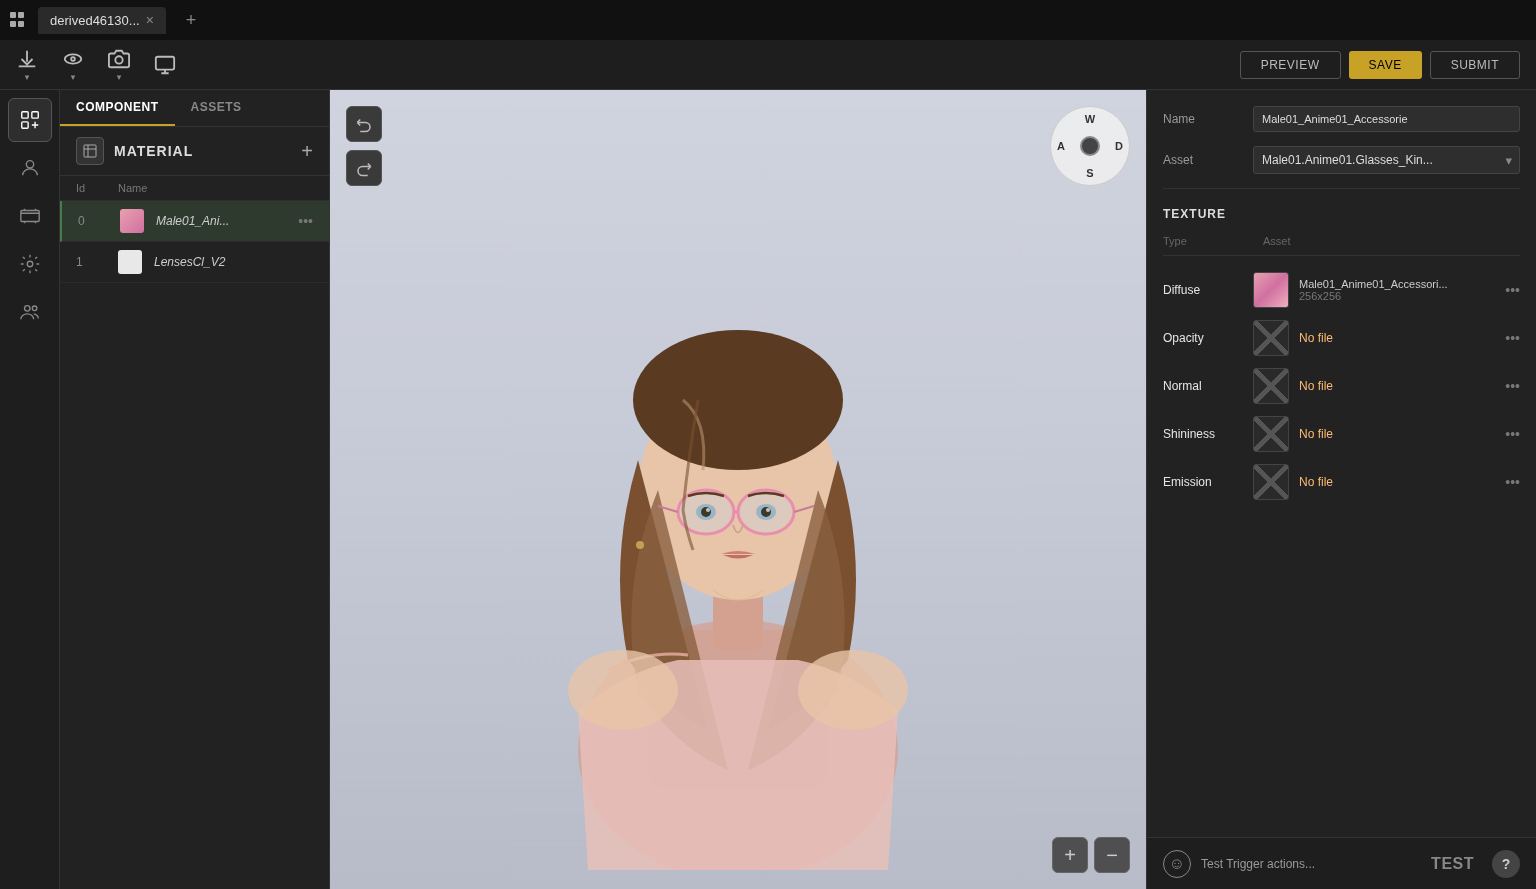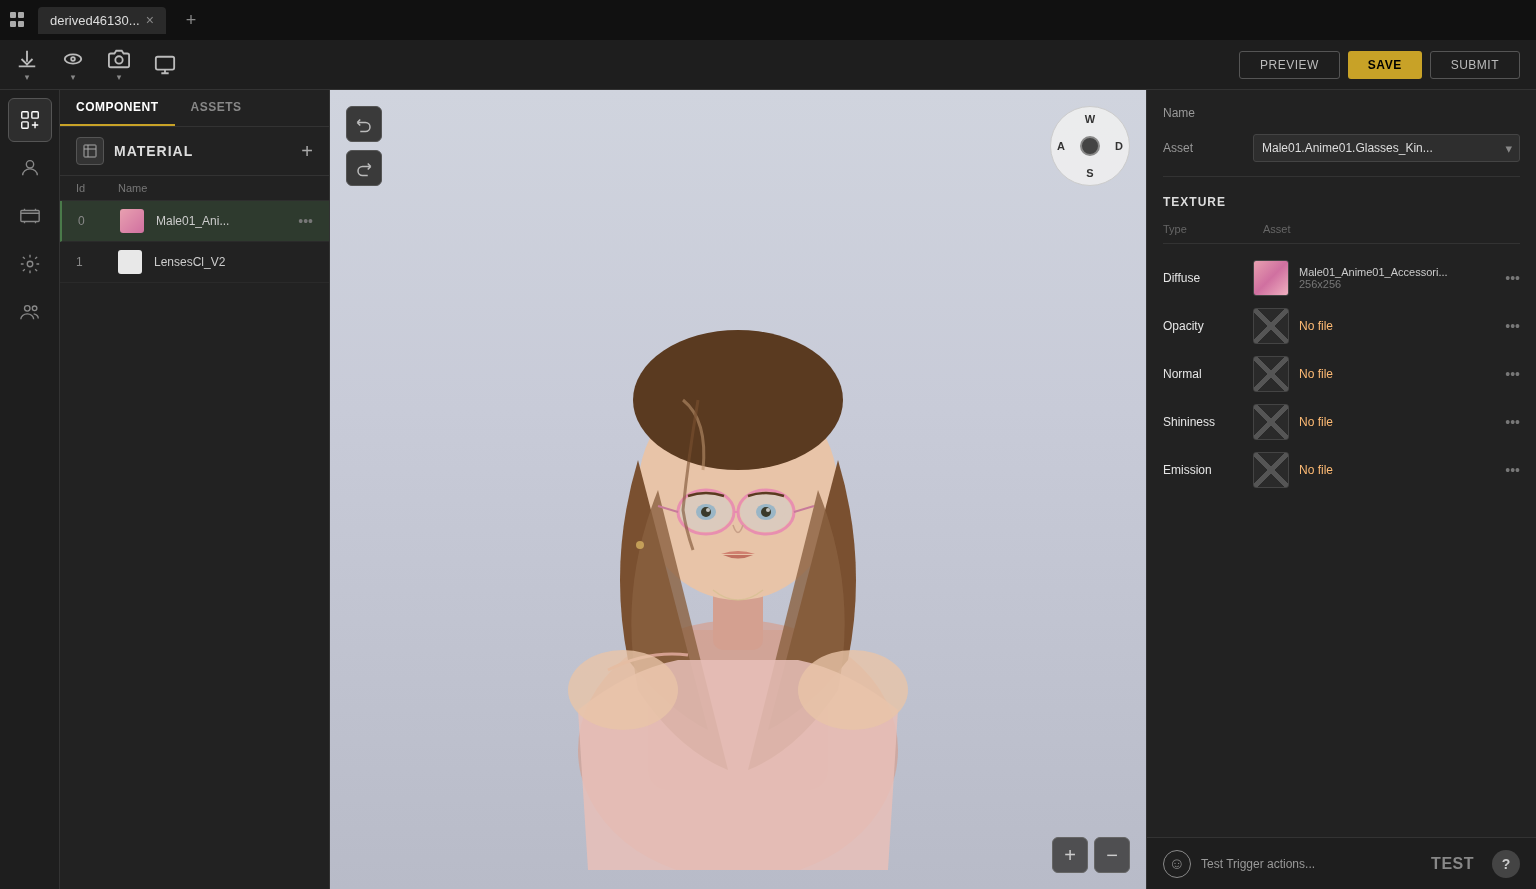--- a/index.html
+++ b/index.html
@@ -84,21 +84,21 @@
       text-transform: uppercase;
     }
     .btn-save {
       background: #c8a227;
       border: none;
       color: #000;
       padding: 6px 20px;
       border-radius: 3px;
       cursor: pointer;
       font-size: 12px;
-      font-weight: bold;
+      font-weight: normal;
       letter-spacing: 0.5px;
       text-transform: uppercase;
     }
     .btn-submit {
       background: transparent;
       border: 1px solid #555;
       color: #bbb;
       padding: 6px 20px;
       border-radius: 3px;
       cursor: pointer;
@@ -210,21 +210,21 @@
       cursor: pointer;
       border-bottom: 1px solid #2a2a2a;
     }
     .material-row.selected { background: #2e3a2e; border-left: 2px solid #4a7a4a; }
     .material-row .mat-id { width: 30px; font-size: 12px; color: #888; }
     .material-row .mat-thumb {
       width: 24px; height: 24px;
       border-radius: 3px;
       flex-shrink: 0;
     }
-    .material-row .mat-name { flex: 1; font-size: 12px; color: #ccc; overflow: hidden; text-overflow: ellipsis; white-space: nowrap; }
+    .material-row .mat-name { flex: 1; font-size: 12px; color: #ccc; overflow: hidden; text-overflow: ellipsis; white-space: nowrap; font-style: italic; }
     .material-row .mat-menu { color: #777; font-size: 14px; cursor: pointer; }
 
     
     #viewport {
       flex: 1;
       position: relative;
       background: linear-gradient(180deg, #d0d4de 0%, #c8cbd8 40%, #b8bbc8 100%);
       overflow: hidden;
     }
     #viewport-controls {
@@ -753,20 +753,21 @@
       <div class="zoom-btn">−</div>
     </div>
   </div>
 
   <div id="inspector">
 
     <div id="inspector-content">
 
       <div class="insp-field">
         <span class="insp-label">Name</span>
+        <input class="insp-input" type="text" style="font-size: 11px;" value="Male01_Anime01_Accessorie">
       </div>
 
       <div class="insp-field">
         <span class="insp-label">Asset</span>
         <div class="insp-select-wrap">
           <select>
             <option>Male01.Anime01.Glasses_Kin...</option>
           </select>
         </div>
       </div>

